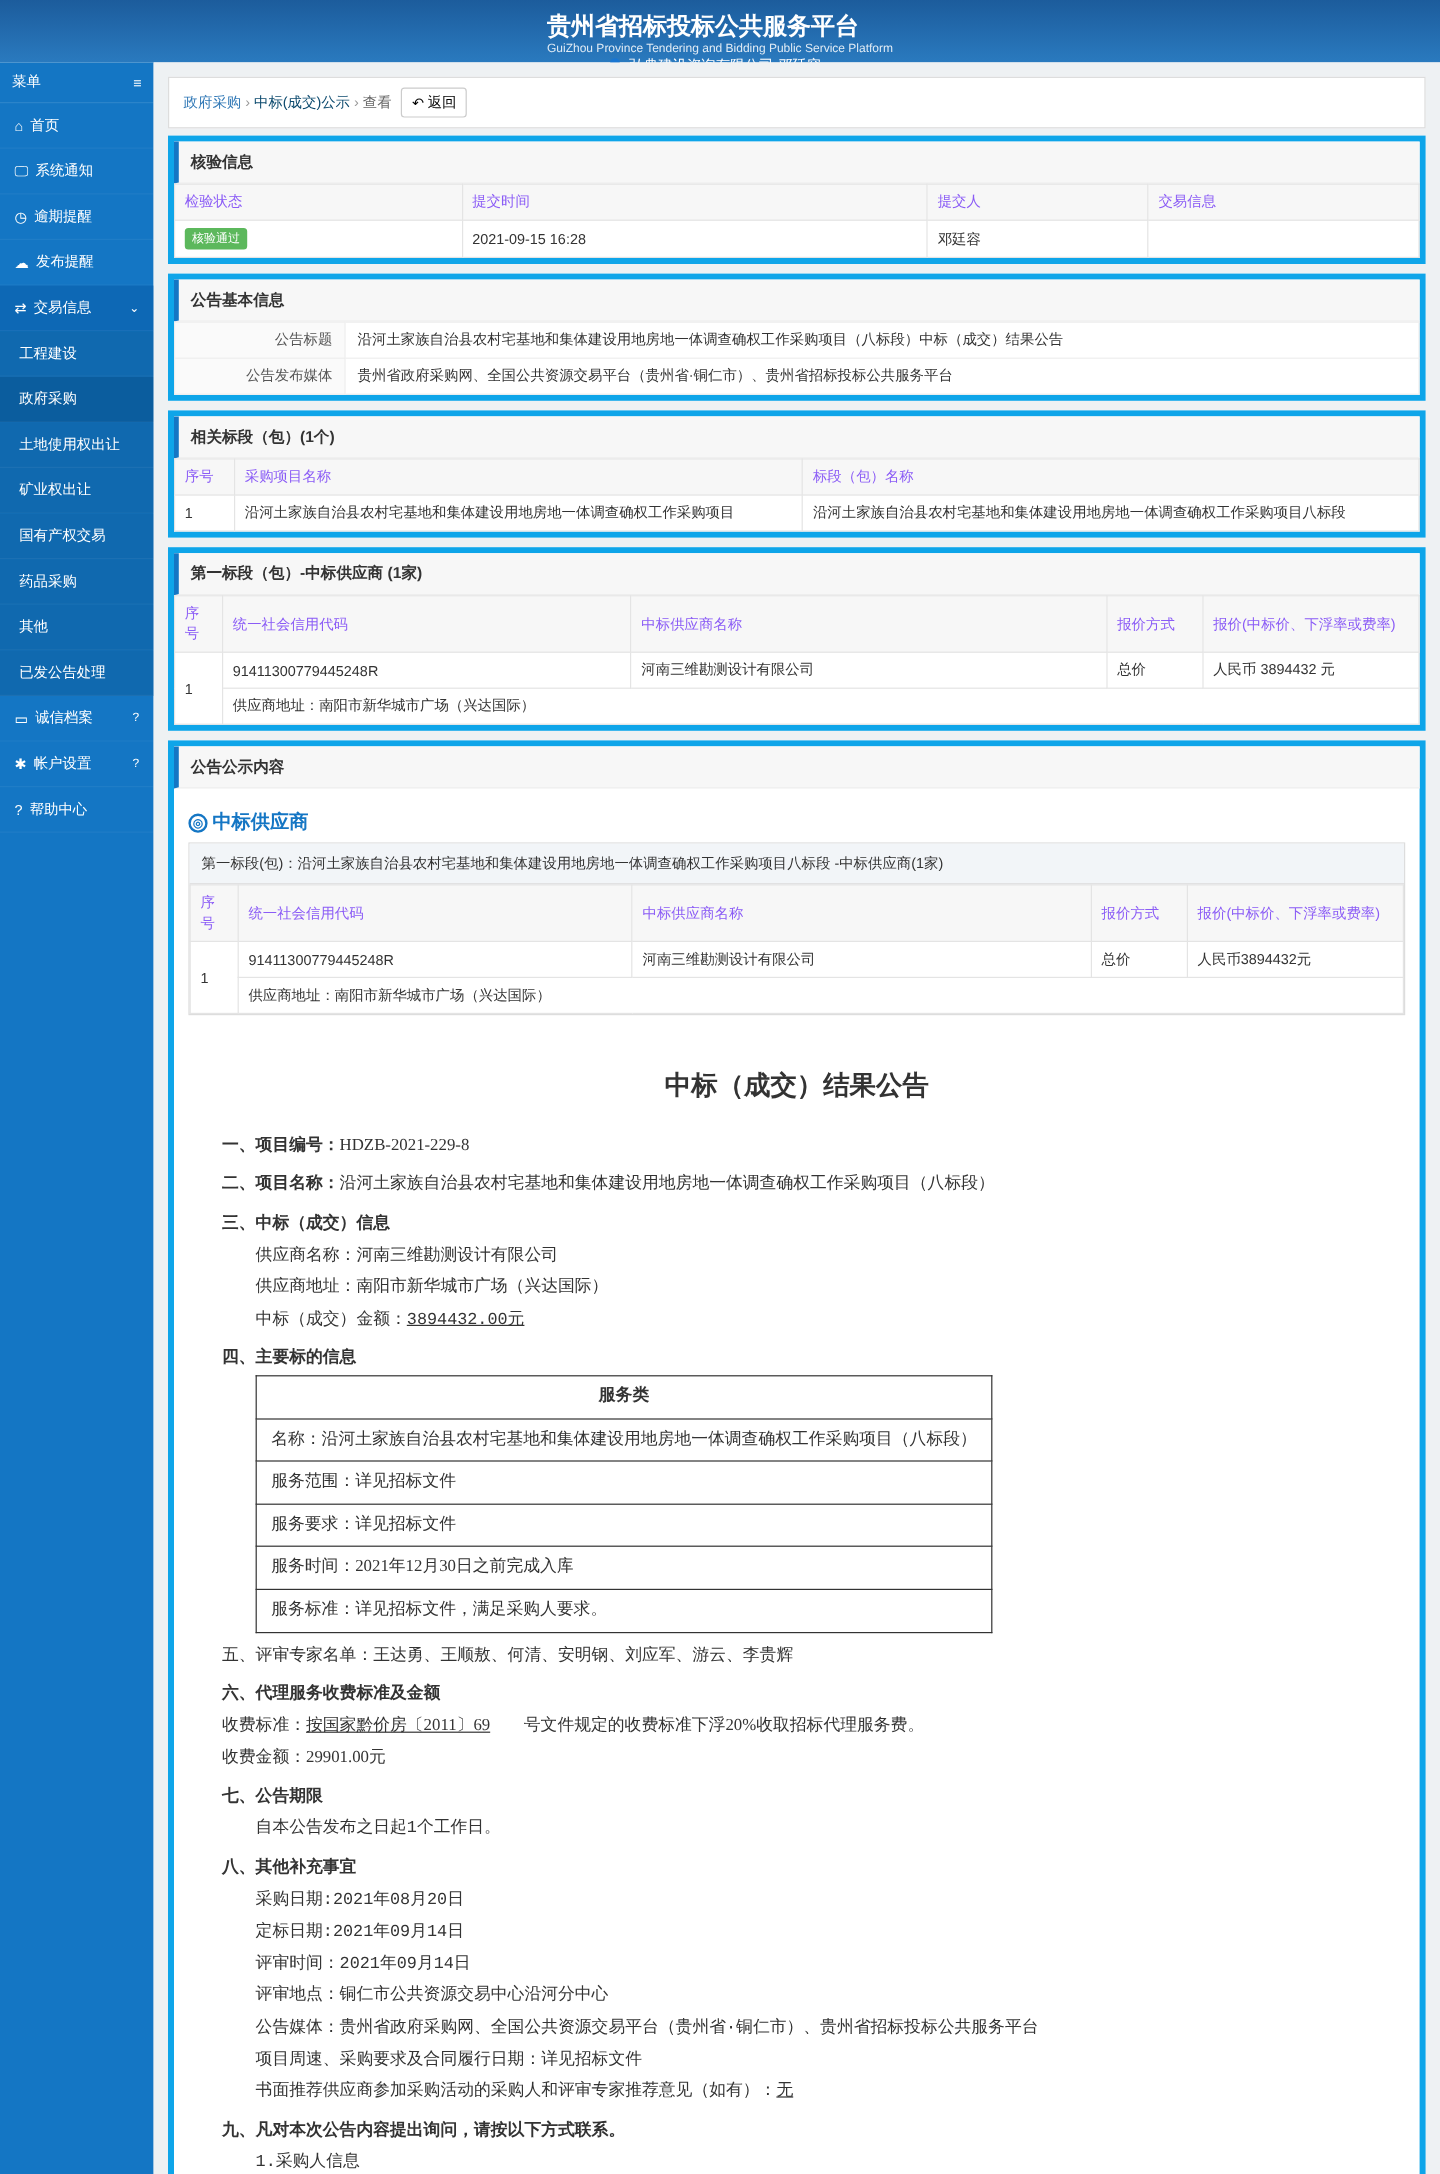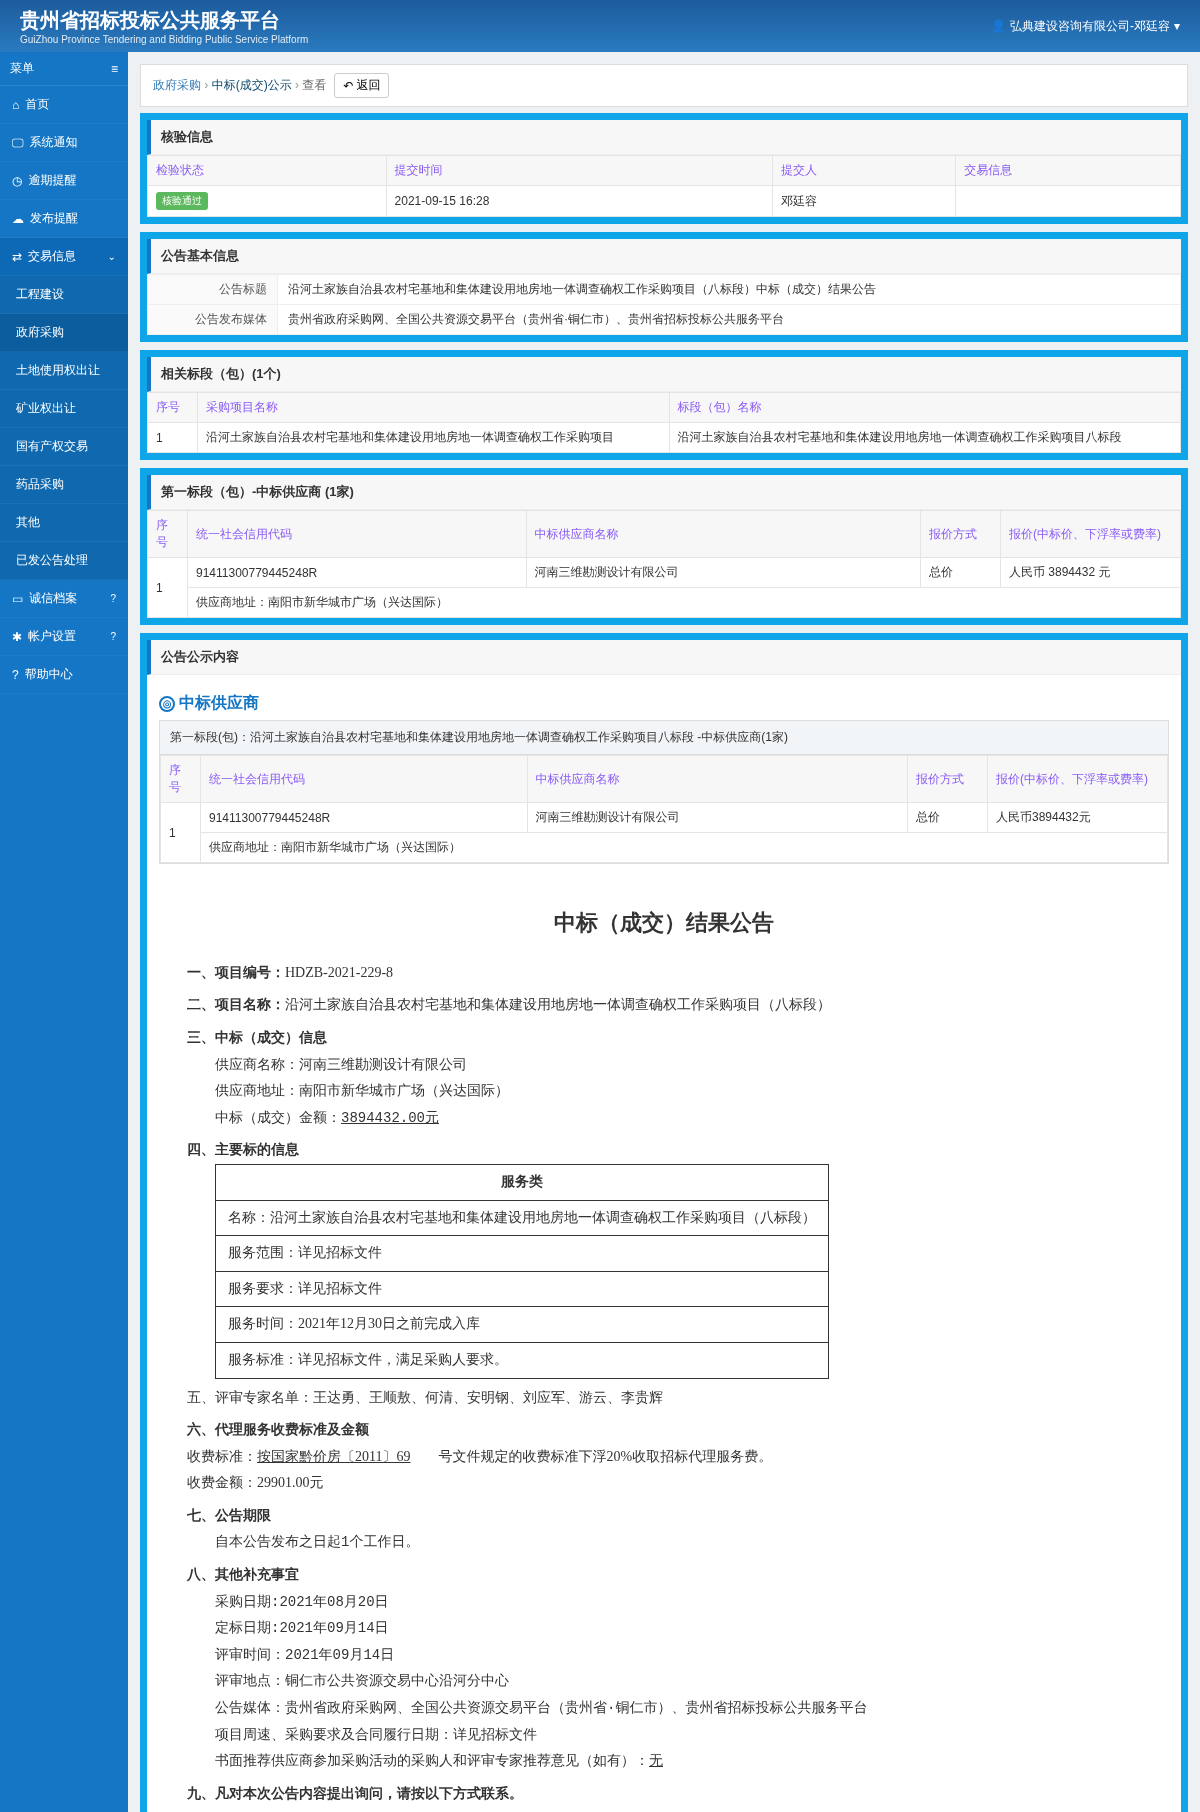--- a/index.html
+++ b/index.html
@@ -1,37 +1,37 @@
 <!DOCTYPE html>
 <html><head>
 <meta charset="utf-8">
 <style>
 * { box-sizing: border-box; margin: 0; padding: 0; }
 body { font-family: "Microsoft YaHei", Arial, sans-serif; font-size: 12px; color: #333; background: #f5f5f5; }
-.header { background: linear-gradient(to bottom, #1c5c9c, #2a7abf); color: #fff; padding: 8px 20px; display: flex; justify-content: space-between; align-items: center; height: 52px; }
+.header { background: linear-gradient(to bottom, #1c5c9c, #2a7abf); color: #fff; padding: 8px 20px; display: flex; justify-content: space-between; align-items: center; height: 52px; flex-direction: column; }
 .header-left { display: flex; flex-direction: column; }
 .header-title { font-size: 20px; font-weight: bold; }
 .header-sub { font-size: 10px; opacity: 0.85; }
 .header-right { font-size: 12px; display: flex; align-items: center; gap: 4px; }
 .layout { display: flex; min-height: calc(100vh - 52px); }
 .sidebar { width: 128px; background: #1476c4; color: #fff; flex-shrink: 0; }
 .side-head { display: flex; justify-content: space-between; align-items: center; padding: 8px 10px; border-bottom: 1px solid rgba(255,255,255,0.1); font-size: 12px; }
 .menu-item { padding: 10px 12px; cursor: pointer; border-bottom: 1px solid rgba(255,255,255,0.05); display: flex; align-items: center; gap: 6px; font-size: 12px; }
 .menu-item.active { background: #0d68b5; }
 .menu-item .arrow { margin-left: auto; font-size: 10px; }
 .submenu .menu-item { padding-left: 16px; background: #1069af; }
 .submenu .menu-item.active { background: #0b5d9e; }
 .content { flex: 1; padding: 12px; background: #eef1f3; }
 .breadcrumb { background: #fff; padding: 8px 12px; font-size: 12px; color: #666; margin-bottom: 6px; border: 1px solid #ddd; display: flex; align-items: center; gap: 8px; flex-wrap: wrap; }
 .return-btn { display: inline-flex; align-items: center; gap: 3px; padding: 3px 8px; border: 1px solid #ccc; border-radius: 3px; background: #fff; cursor: pointer; font-size: 12px; }
-.panel { background: #fff; border: 7px solid #0ea5e9; margin-bottom: 8px; }
+.panel { background: #fff; border: 5px solid #0ea5e9; margin-bottom: 8px; }
 .panel-title { border-left: 4px solid #1476c4; padding: 8px 10px; font-weight: bold; background: #f7f7f7; border-bottom: 1px solid #eee; font-size: 13px; }
 .kv-table { width: 100%; border-collapse: collapse; }
 .kv-table td, .kv-table th { border: 1px solid #eee; padding: 6px 10px; font-size: 12px; }
-.kv-label { background: #fafafa; color: #555; text-align: right; width: 130px; }
+.kv-label { background: #fafafa; color: #555; text-align: right; width: 142px; }
 .badge-green { display: inline-block; background: #5cb85c; color: #fff; padding: 2px 6px; border-radius: 3px; font-size: 10px; }
 .data-table { width: 100%; border-collapse: collapse; }
 .data-table th, .data-table td { border: 1px solid #e4e4e4; padding: 6px 8px; font-size: 12px; text-align: left; }
 .data-table th { background: #f7f7f7; font-weight: normal; color: #8b5cf6; }
 .inner-card { margin: 12px; }
 .inner-title { color: #1476c4; font-weight: bold; font-size: 16px; display: flex; align-items: center; gap: 4px; padding: 6px 0; }
 .inner-card-box { border: 1px solid #ddd; }
 .inner-card-head { background: #f2f5f8; padding: 8px 10px; font-size: 12px; border-bottom: 1px solid #ddd; }
 .article { padding: 16px 40px; font-size: 14px; line-height: 1.9; color: #333; font-family: SimSun, serif; }
 .article h2 { text-align: center; font-size: 22px; font-weight: bold; margin: 10px 0 16px; font-family: "Microsoft YaHei"; }

